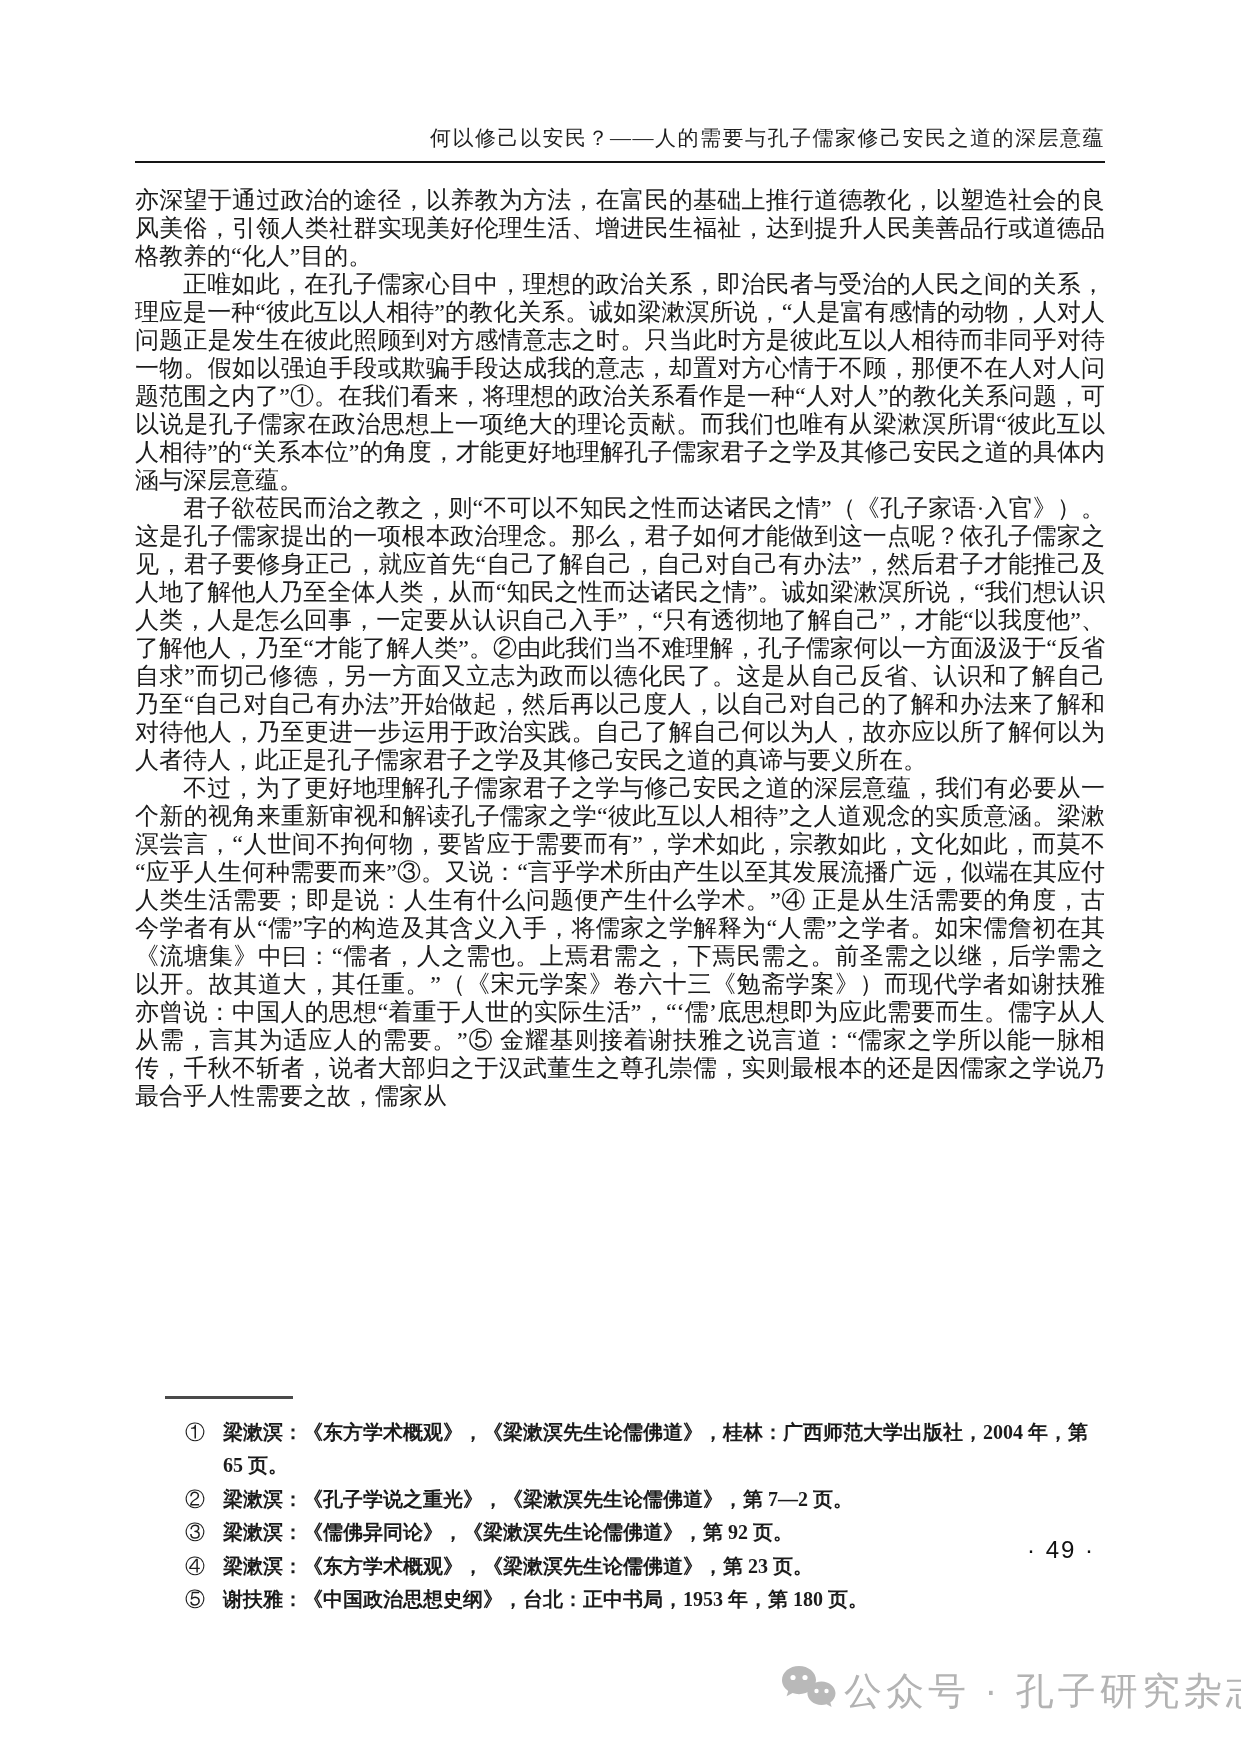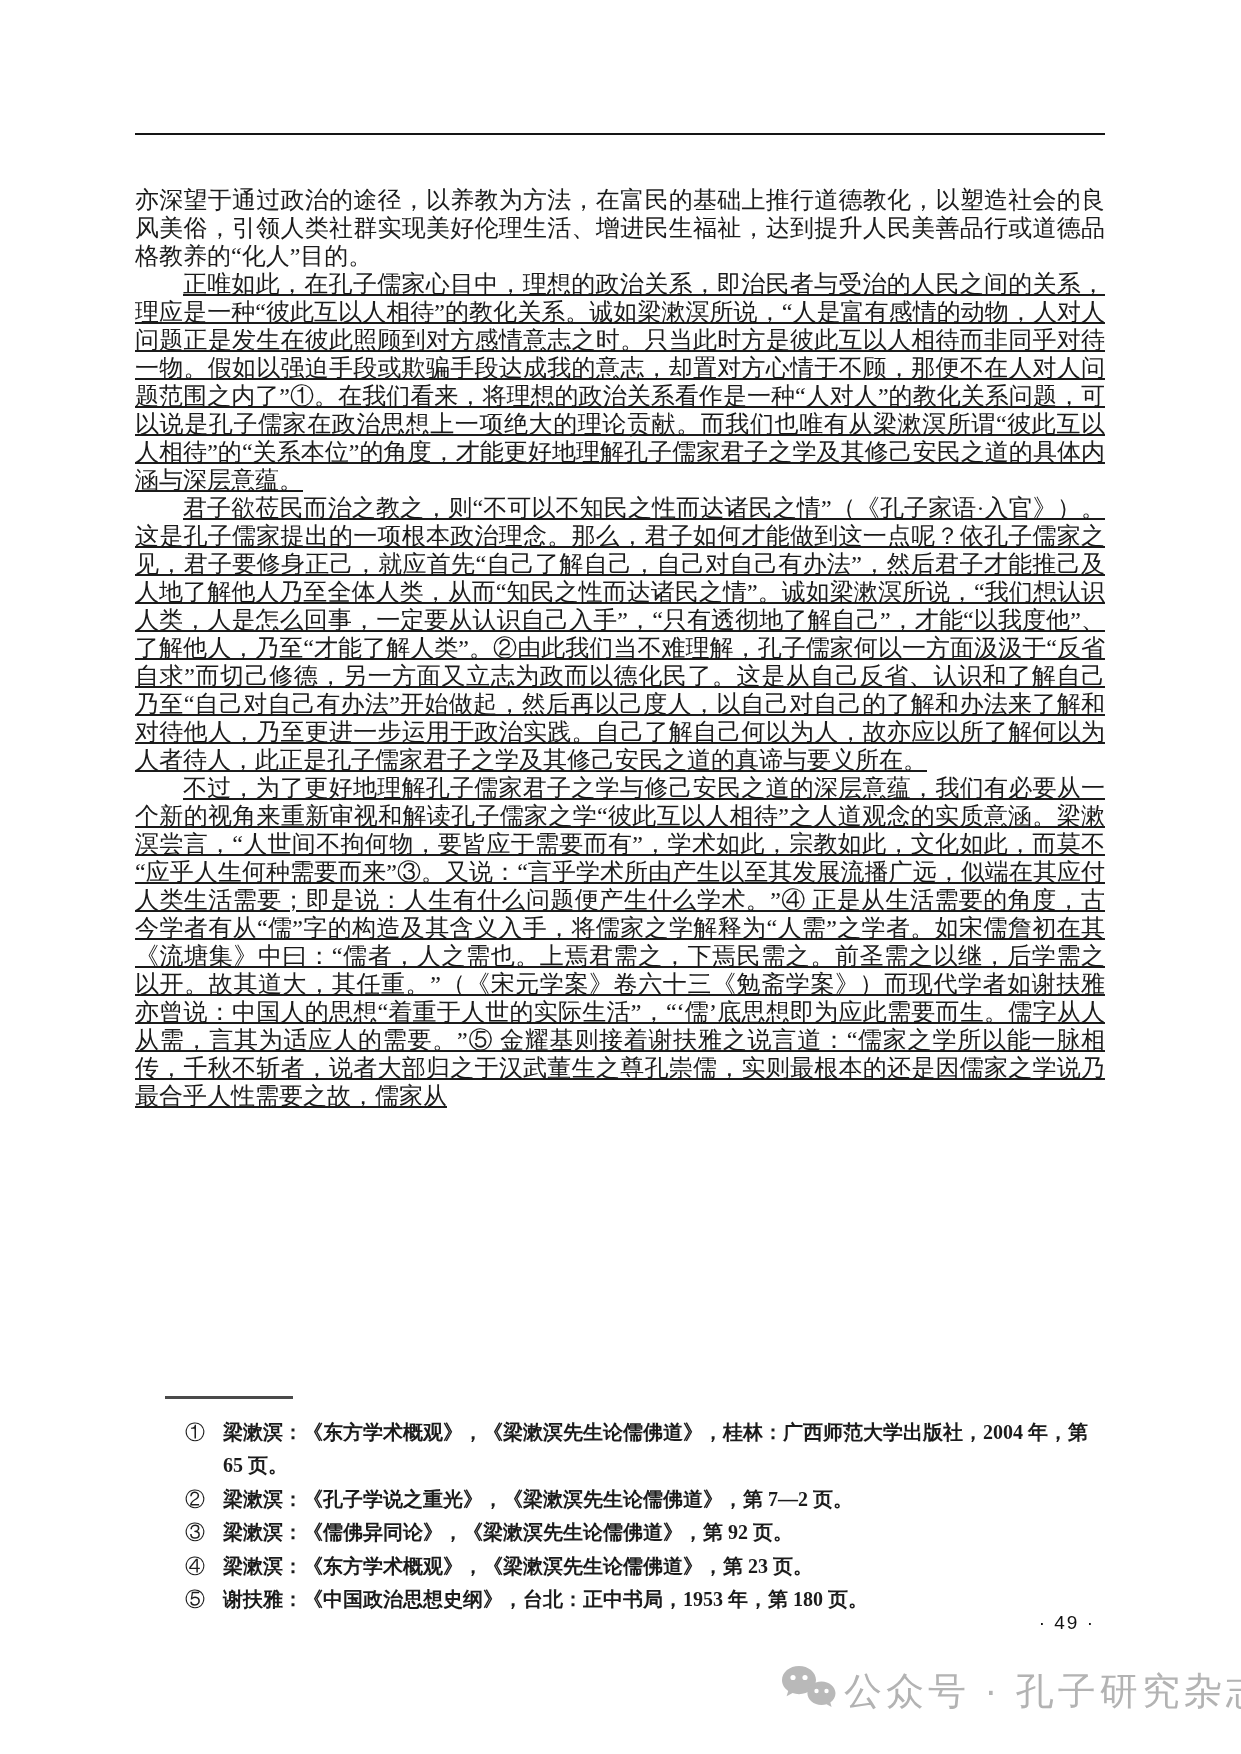--- a/index.html
+++ b/index.html
@@ -22,32 +22,32 @@
     white-space:nowrap;
   }
   .header-rule { margin-top:9px; border-top:2px solid #151515; height:0; }
 
   .body-text {
     position:absolute; left:135px; width:970px; top:186px;
     font-size:24px; line-height:28px;
     text-align:justify;
   }
   .body-text p { margin:0; }
-  .body-text p.indent { text-indent:2em;text-decoration:underline; }
+  .body-text p.indent { text-indent:2em; }
 
   .footnotes { position:absolute; left:135px; width:970px; top:1396px; }
   .fn-rule { width:128px; margin-left:30px; border-top:3px solid #4a4a4a; height:0; }
   .fn-list { margin-top:17px; font-size:20px; line-height:33.4px; }
   .fn-item { display:flex; padding-left:50px; }
   .fn-marker { width:38px; flex:0 0 38px; }
   .fn-text { flex:1;font-weight:bold; }
 
   .page-number {
-    position:absolute; right:146px; top:1612px;
-    font-size:19px; letter-spacing:2px; color:#111;
+    position:absolute; right:146px; top:1536px;
+    font-size:24px; letter-spacing:2px; color:#111;
     font-family:"Liberation Sans","DejaVu Sans",sans-serif;
   }
 
   .watermark {
     position:absolute; left:778px; top:1664px;
     display:flex; align-items:center;
     color:#b3b3b3;
   }
   .watermark-icon { flex:0 0 auto; margin-right:8px; }
   .watermark-text {
@@ -57,20 +57,21 @@
     font-family:"Liberation Sans","DejaVu Sans",sans-serif;
     font-weight:300;
   }
 </style>
 </head>
 <body>
 
 <div class="page">
 
   <div class="header">
+    <div class="header-title">何以修己以安民？——人的需要与孔子儒家修己安民之道的深层意蕴</div>
     <div class="header-rule"></div>
   </div>
 
   <div class="body-text">
     <p>亦深望于通过政治的途径，以养教为方法，在富民的基础上推行道德教化，以塑造社会的良风美俗，引领人类社群实现美好伦理生活、增进民生福祉，达到提升人民美善品行或道德品格教养的“化人”目的。</p>
     <p class="indent">正唯如此，在孔子儒家心目中，理想的政治关系，即治民者与受治的人民之间的关系，理应是一种“彼此互以人相待”的教化关系。诚如梁漱溟所说，“人是富有感情的动物，人对人问题正是发生在彼此照顾到对方感情意志之时。只当此时方是彼此互以人相待而非同乎对待一物。假如以强迫手段或欺骗手段达成我的意志，却置对方心情于不顾，那便不在人对人问题范围之内了”①。在我们看来，将理想的政治关系看作是一种“人对人”的教化关系问题，可以说是孔子儒家在政治思想上一项绝大的理论贡献。而我们也唯有从梁漱溟所谓“彼此互以人相待”的“关系本位”的角度，才能更好地理解孔子儒家君子之学及其修己安民之道的具体内涵与深层意蕴。</p>
     <p class="indent">君子欲莅民而治之教之，则“不可以不知民之性而达诸民之情”（《孔子家语·入官》）。这是孔子儒家提出的一项根本政治理念。那么，君子如何才能做到这一点呢？依孔子儒家之见，君子要修身正己，就应首先“自己了解自己，自己对自己有办法”，然后君子才能推己及人地了解他人乃至全体人类，从而“知民之性而达诸民之情”。诚如梁漱溟所说，“我们想认识人类，人是怎么回事，一定要从认识自己入手”，“只有透彻地了解自己”，才能“以我度他”、了解他人，乃至“才能了解人类”。②由此我们当不难理解，孔子儒家何以一方面汲汲于“反省自求”而切己修德，另一方面又立志为政而以德化民了。这是从自己反省、认识和了解自己乃至“自己对自己有办法”开始做起，然后再以己度人，以自己对自己的了解和办法来了解和对待他人，乃至更进一步运用于政治实践。自己了解自己何以为人，故亦应以所了解何以为人者待人，此正是孔子儒家君子之学及其修己安民之道的真谛与要义所在。</p>
     <p class="indent">不过，为了更好地理解孔子儒家君子之学与修己安民之道的深层意蕴，我们有必要从一个新的视角来重新审视和解读孔子儒家之学“彼此互以人相待”之人道观念的实质意涵。梁漱溟尝言，“人世间不拘何物，要皆应于需要而有”，学术如此，宗教如此，文化如此，而莫不“应乎人生何种需要而来”③。又说：“言乎学术所由产生以至其发展流播广远，似端在其应付人类生活需要；即是说：人生有什么问题便产生什么学术。”④ 正是从生活需要的角度，古今学者有从“儒”字的构造及其含义入手，将儒家之学解释为“人需”之学者。如宋儒詹初在其《流塘集》中曰：“儒者，人之需也。上焉君需之，下焉民需之。前圣需之以继，后学需之以开。故其道大，其任重。”（《宋元学案》卷六十三《勉斋学案》）而现代学者如谢扶雅亦曾说：中国人的思想“着重于人世的实际生活”，“‘儒’底思想即为应此需要而生。儒字从人从需，言其为适应人的需要。”⑤ 金耀基则接着谢扶雅之说言道：“儒家之学所以能一脉相传，千秋不斩者，说者大部归之于汉武董生之尊孔崇儒，实则最根本的还是因儒家之学说乃最合乎人性需要之故，儒家从</p>
   </div>
 

